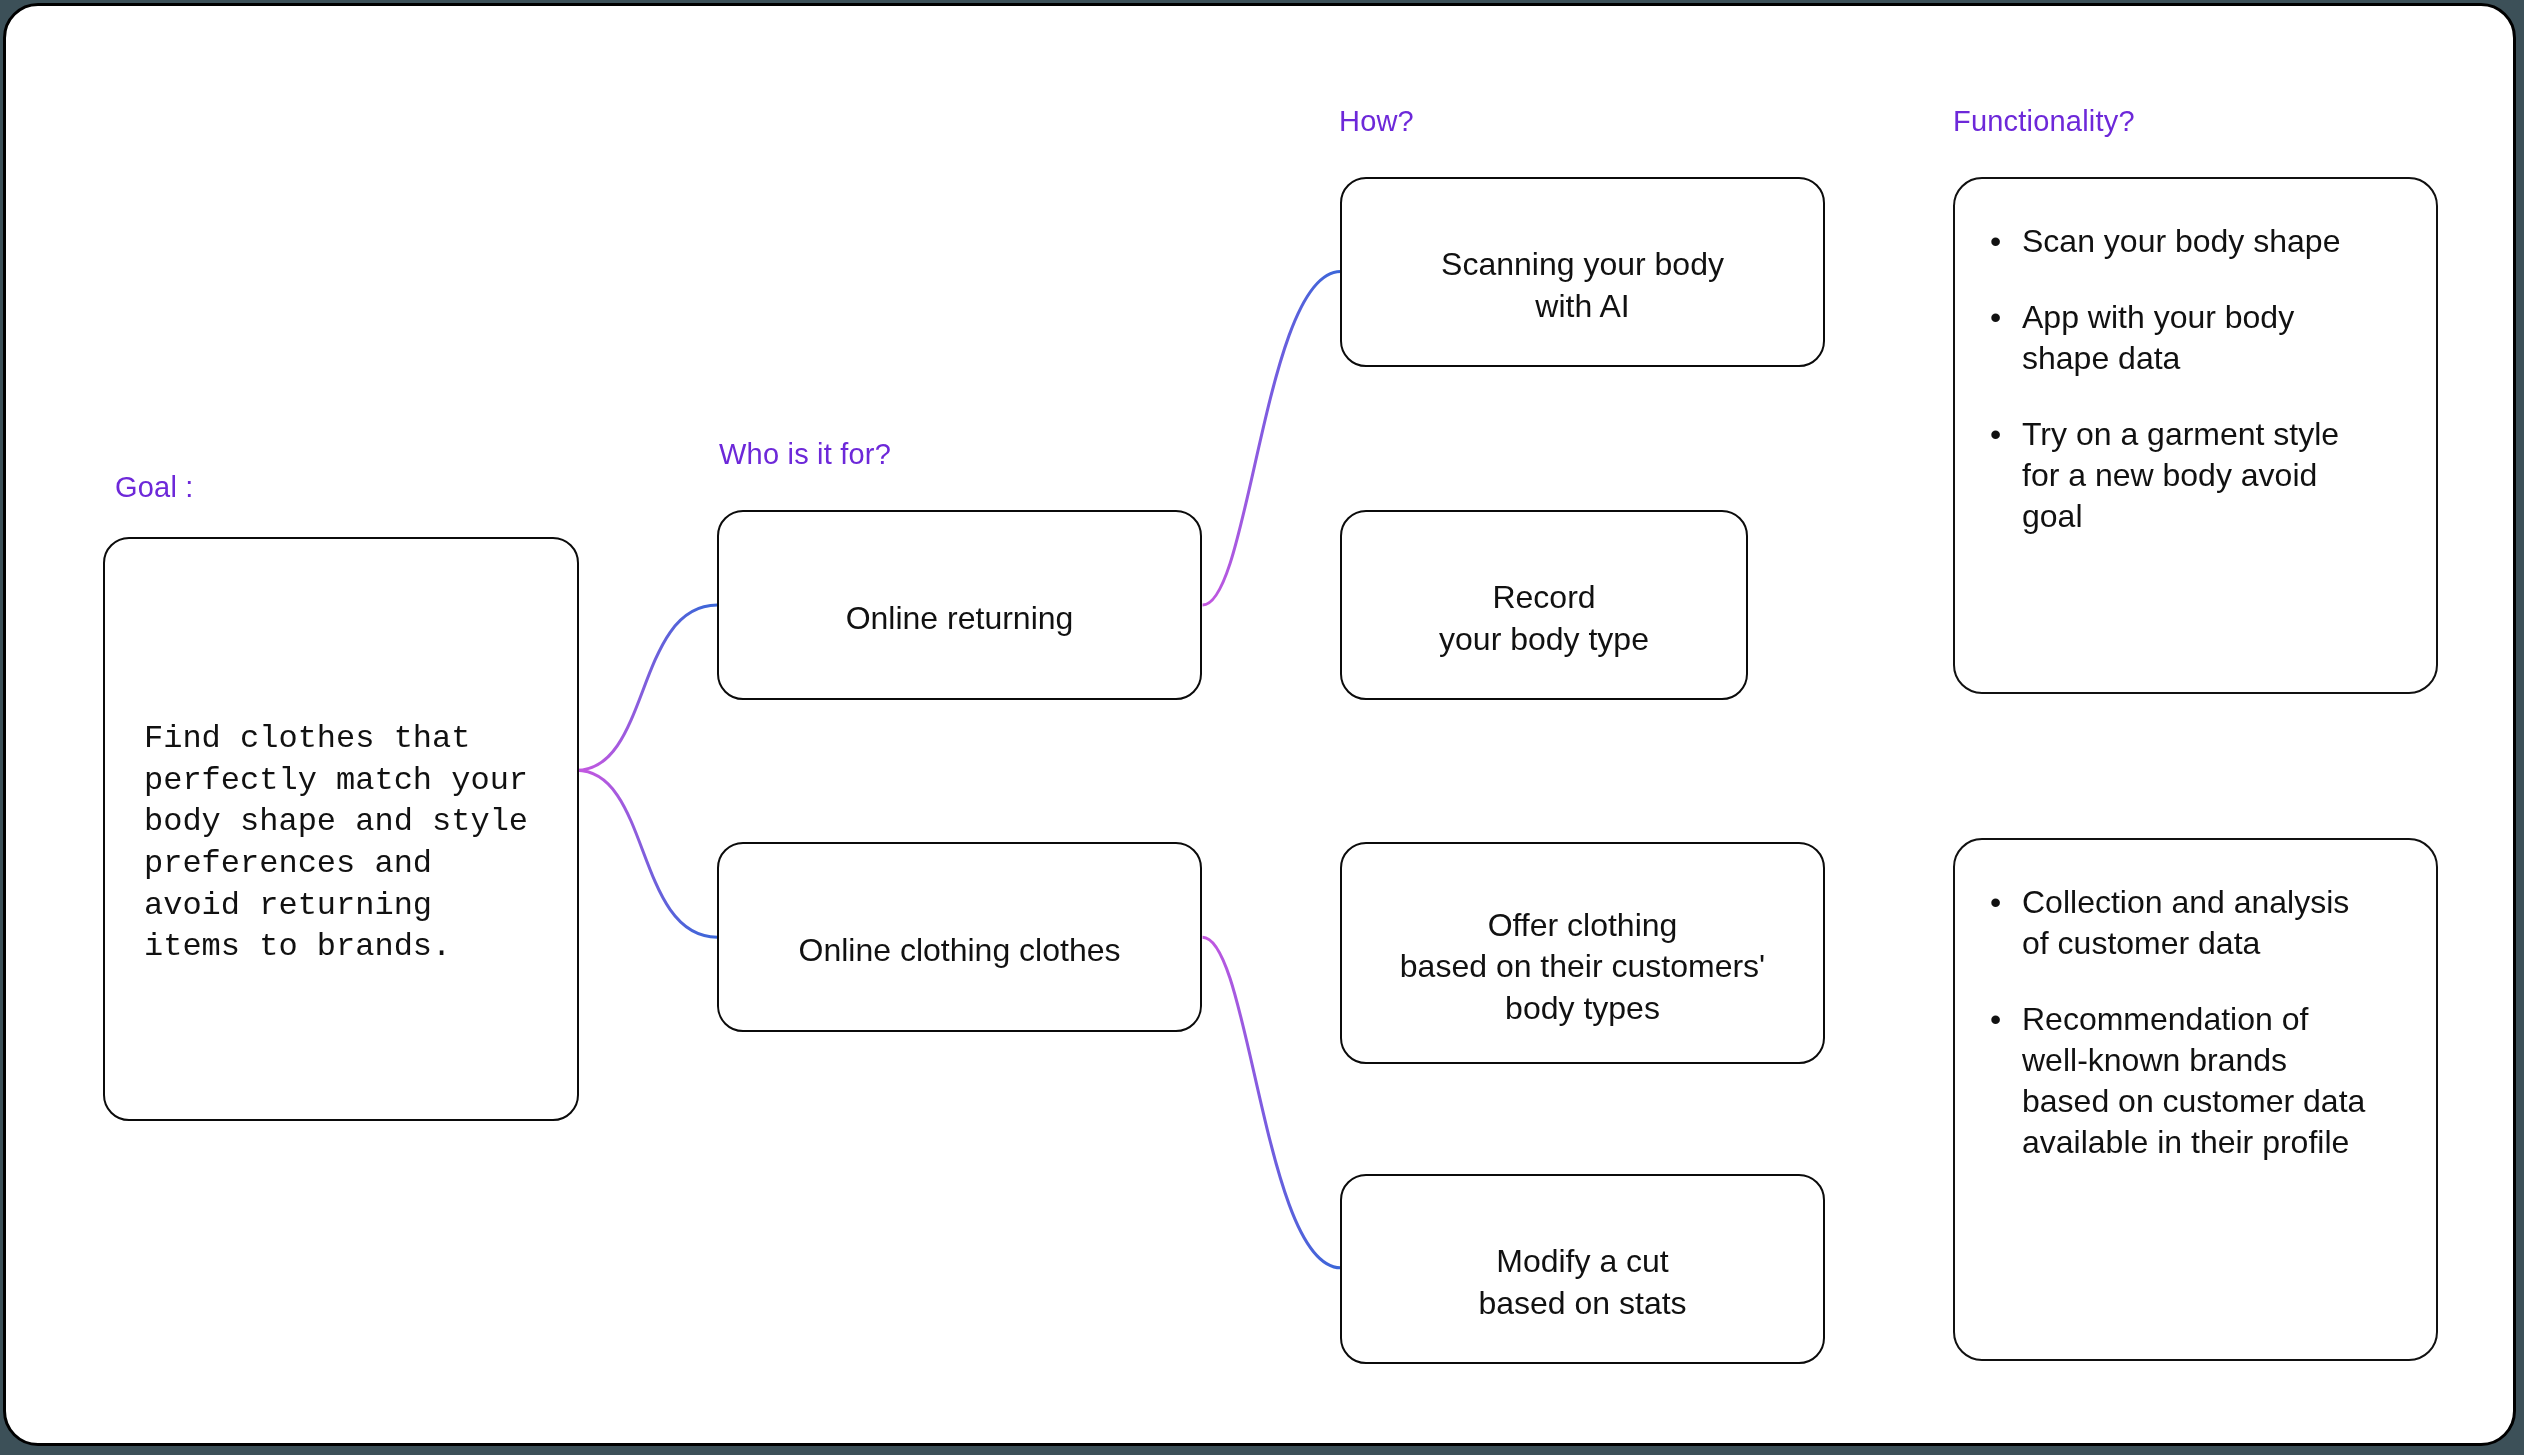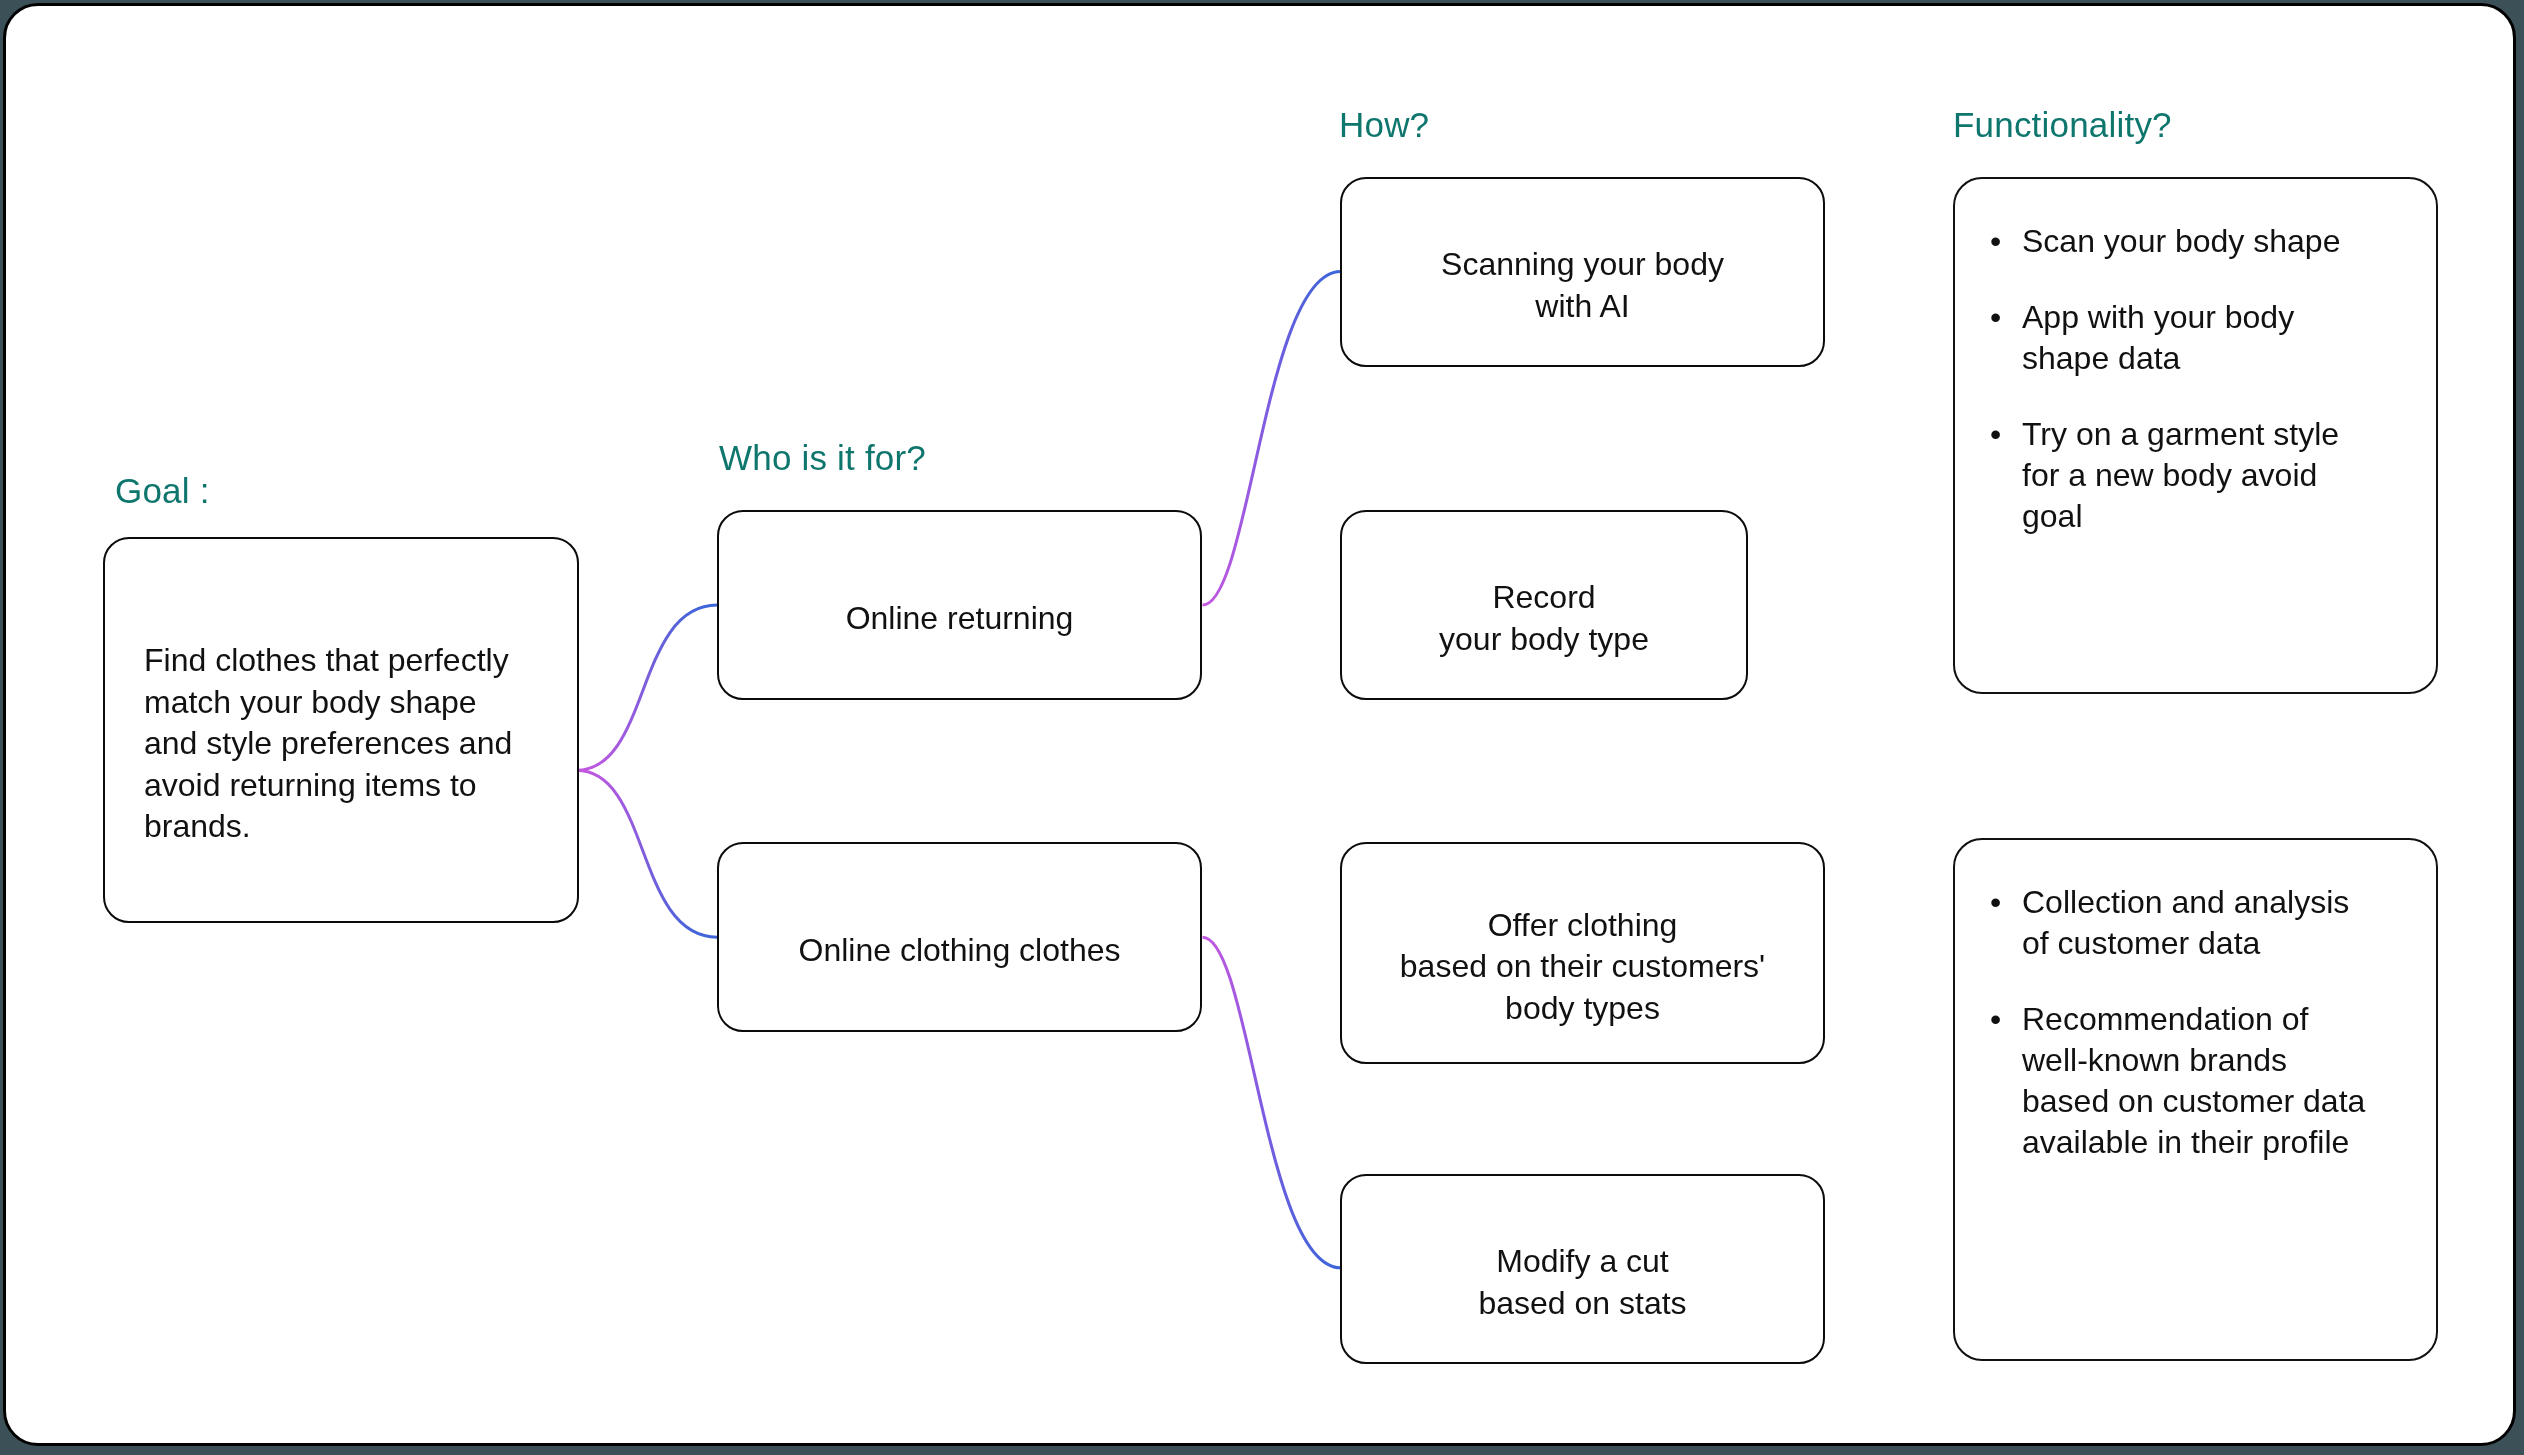--- a/index.html
+++ b/index.html
@@ -34,22 +34,22 @@
   }
   #edges {
     position: absolute;
     left: 0; top: 0;
     width: 2513px;
     height: 1443px;
     pointer-events: none;
   }
   .col-label {
     position: absolute;
-    font-size: 35px;
-    color: #0f766e;
+    font-size: 29px;
+    color: #6d28d9;
     white-space: nowrap;
     letter-spacing: 0.2px;
   }
   .node {
     position: absolute;
     box-sizing: border-box;
     background: #ffffff;
     border: 2.3px solid #0b0b0b;
     border-radius: 26px;
     display: flex;
@@ -149,21 +149,21 @@
     </svg>
 
     <div class="col-label" style="left:97px; top:465px;margin-left:12px;">Goal :</div>
 
     <div class="col-label" style="left:713px; top:432px;">Who is it for?</div>
 
     <div class="col-label" style="left:1333px; top:99px;">How?</div>
 
     <div class="col-label" style="left:1947px; top:99px;">Functionality?</div>
 
-    <div class="node goal-node" style="left:97px; top:531px; width:476px; height:386px; padding:12px 39px;">
+    <div class="node goal-node" style="left:97px; top:531px; width:476px; height:584px; padding:12px 39px;font-family:Liberation Mono, monospace;">
       <span class="node-text">Find clothes that perfectly match your body shape and style preferences and avoid returning items to brands.</span>
     </div>
 
     <div class="node" style="left:711px; top:504px; width:485px; height:190px;">
       <span class="node-text">Online returning</span>
     </div>
 
     <div class="node" style="left:711px; top:836px; width:485px; height:190px;">
       <span class="node-text">Online clothing clothes</span>
     </div>

